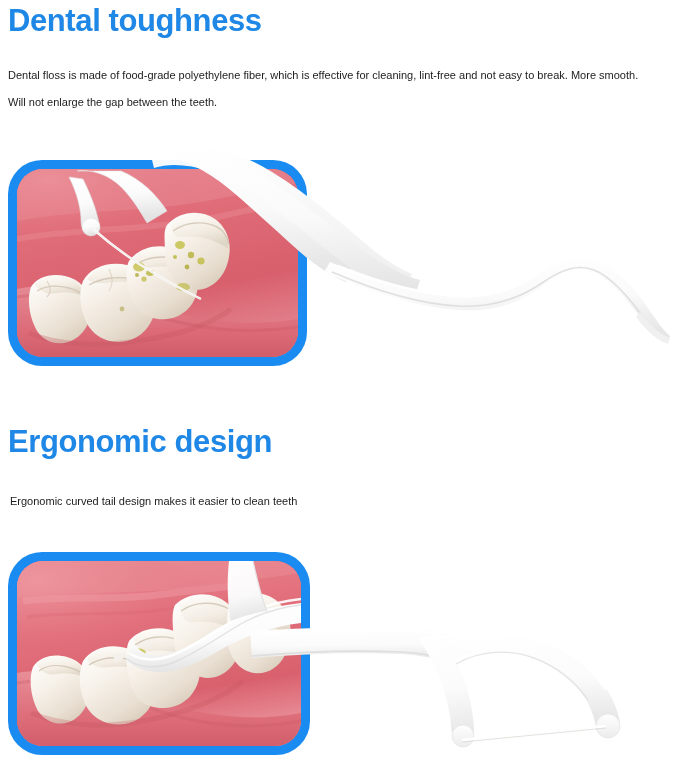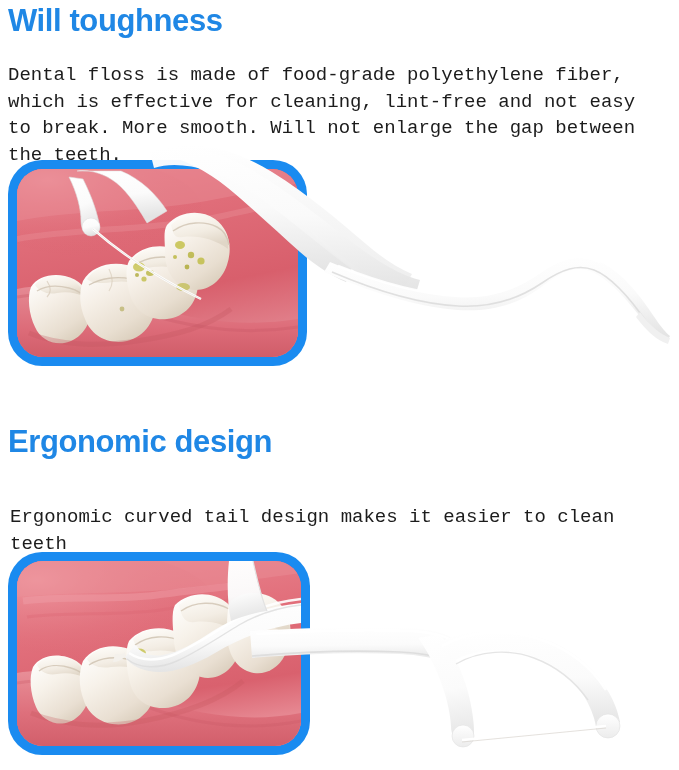--- a/index.html
+++ b/index.html
@@ -24,22 +24,22 @@
     font-weight: bold;
     font-size: 31px;
     line-height: 36px;
     letter-spacing: -0.4px;
     color: #1f87e5;
     white-space: nowrap;
   }
 
   .body-text {
     position: absolute;
-    font-family: Liberation Mono, monospace;
-    font-size: 19px;
+    font-family: Liberation Sans, sans-serif;
+    font-size: 11px;
     line-height: 26.5px;
     color: #1c1c1c;
     white-space: pre-line;
   }
 
   
   .photo-card {
     position: absolute;
     border-radius: 34px;
     background: #1a8bf0;
@@ -64,21 +64,21 @@
     width: 679px; height: 770px;
     pointer-events: none;
   }
   .handle-layer svg { display: block; }
 </style>
 </head>
 <body>
 
 <div class="section">
 
-  <div class="heading" style="left:8px; top:3px;">Will toughness</div>
+  <div class="heading" style="left:8px; top:3px;">Dental toughness</div>
 
   <div class="body-text" style="left:8px; top:62px; width:640px;">Dental floss is made of food-grade polyethylene fiber, which is effective for cleaning, lint-free and not easy to break. More smooth. Will not enlarge the gap between the teeth.</div>
 
   <div class="photo-card" style="left:8px; top:160px; width:299px; height:206px;">
     <div class="photo-inner">
       <svg class="photo-svg" viewBox="0 0 281 188" preserveAspectRatio="none">
         <defs>
           <linearGradient id="gum1" x1="0" y1="0" x2="0.3" y2="1">
             <stop offset="0%" stop-color="#e8818b"></stop>
             <stop offset="35%" stop-color="#e06d79"></stop>
@@ -259,21 +259,21 @@
 
       <path d="M640,312 C650,326 660,334 670,338 L668,344 C656,340 646,330 636,317 Z" fill="#f0f0f0"></path>
     </g>
   </svg>
 </div>
 
 <div class="section">
 
   <div class="heading" style="left:8px; top:424px;">Ergonomic design</div>
 
-  <div class="body-text" style="left:10px; top:488px; width:640px;margin-top:16px;">Ergonomic curved tail design makes it easier to clean teeth</div>
+  <div class="body-text" style="left:10px; top:488px; width:640px;">Ergonomic curved tail design makes it easier to clean teeth</div>
 
   <div class="photo-card" style="left:8px; top:552px; width:302px; height:203px;">
     <div class="photo-inner">
       <svg class="photo-svg" viewBox="0 0 284 185" preserveAspectRatio="none">
         <defs>
           <linearGradient id="gum2" x1="0" y1="0" x2="0.25" y2="1">
             <stop offset="0%" stop-color="#ea8892"></stop>
             <stop offset="40%" stop-color="#e2707c"></stop>
             <stop offset="80%" stop-color="#d9616e"></stop>
             <stop offset="100%" stop-color="#e68791"></stop>

